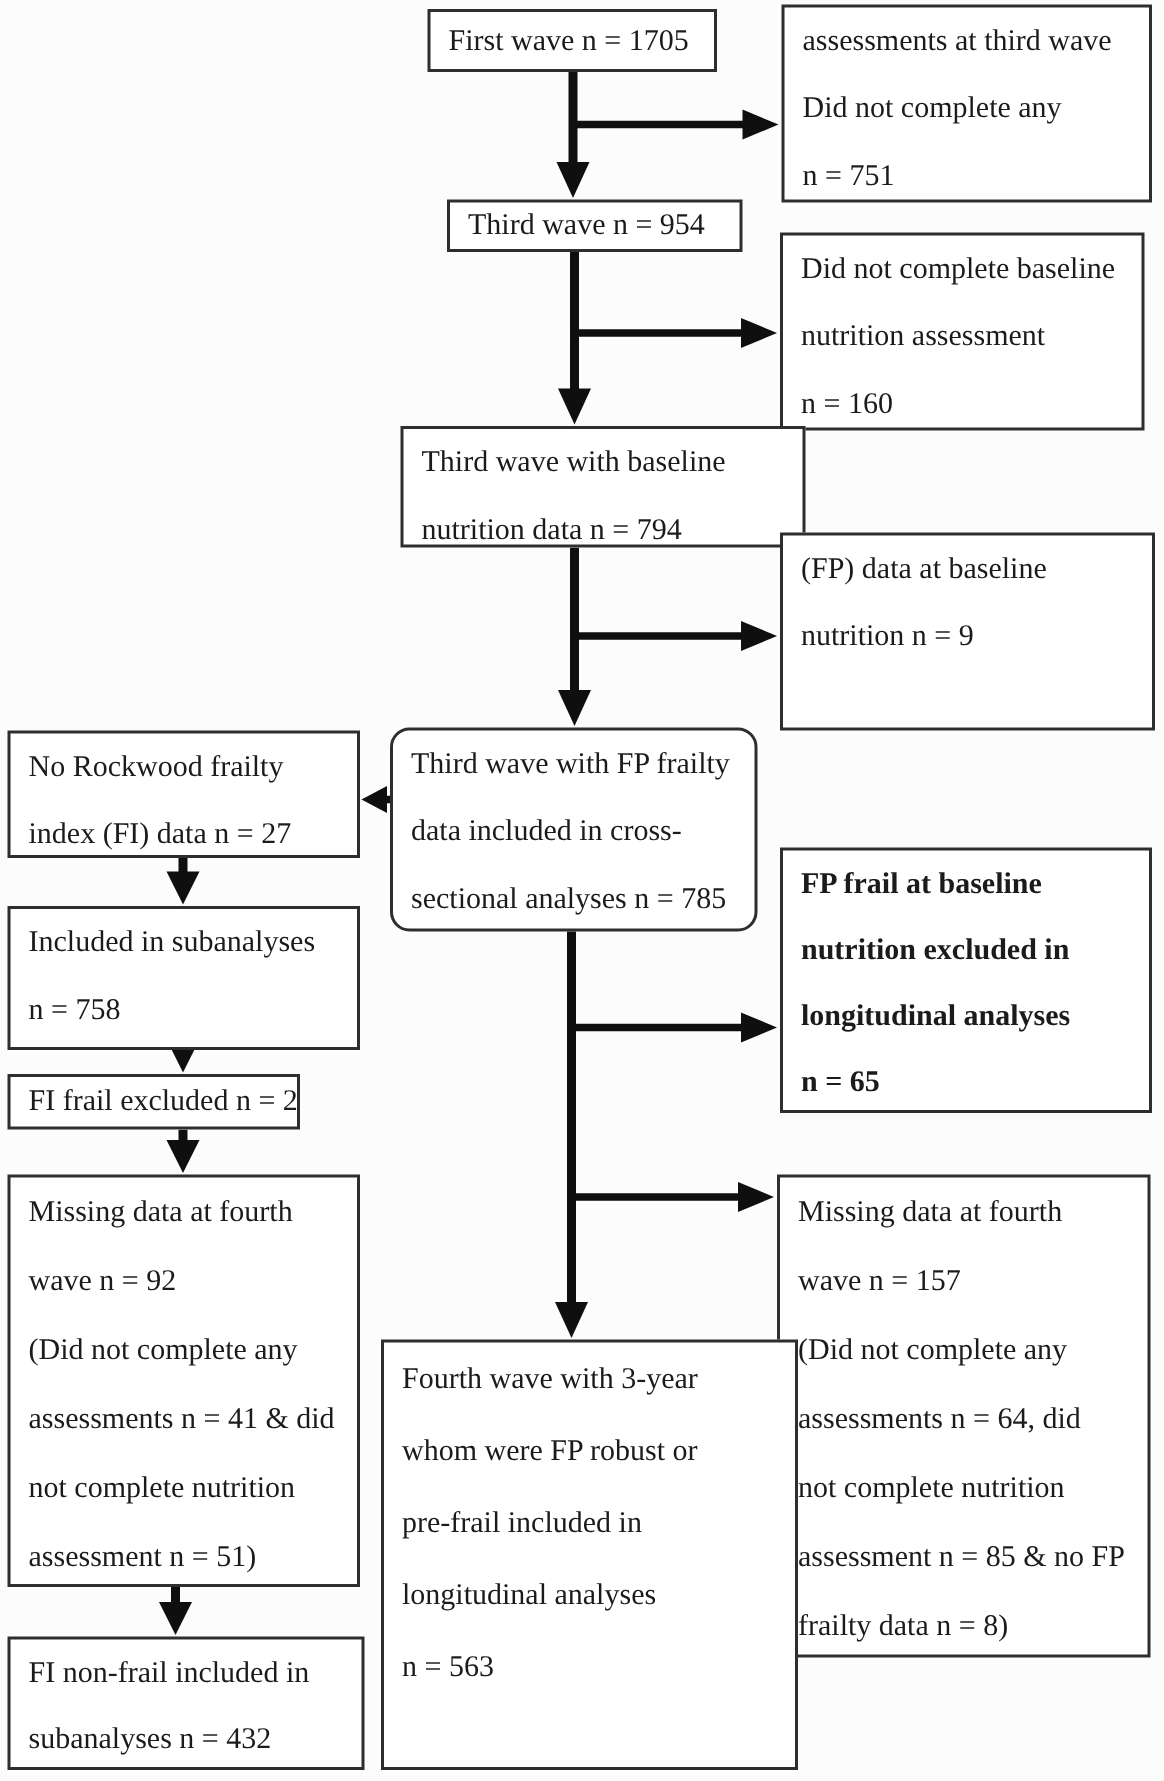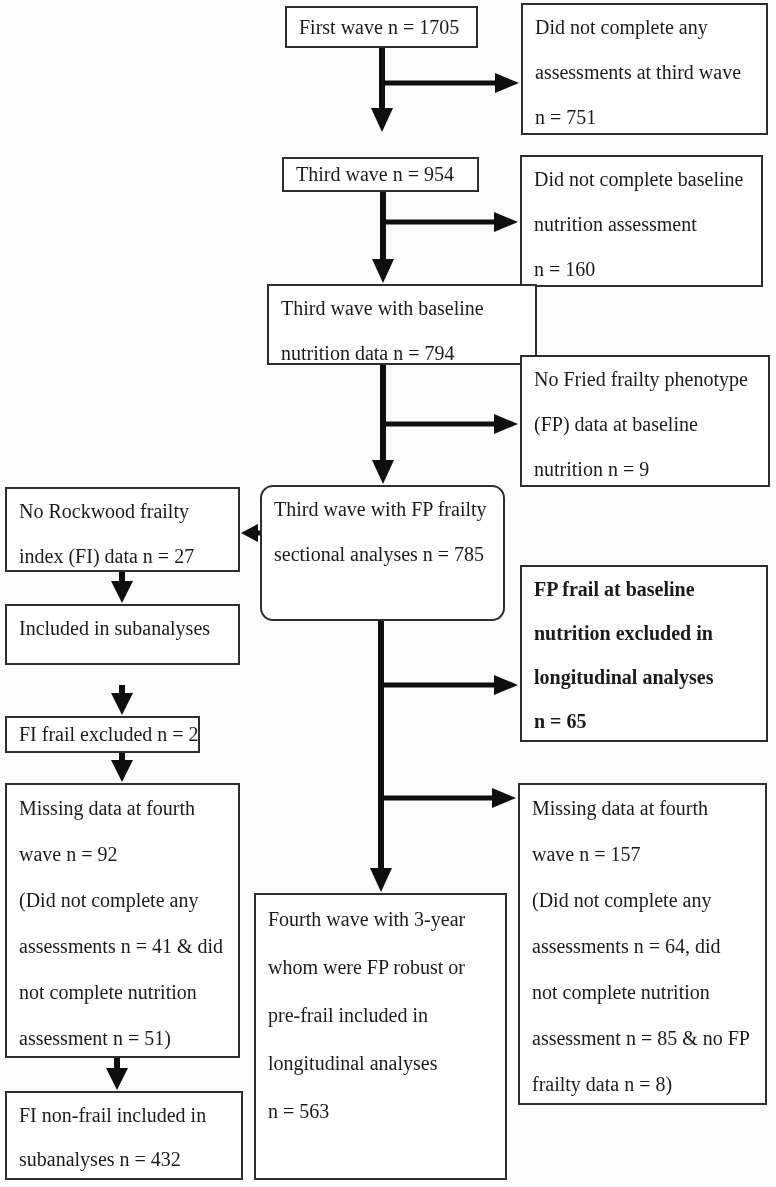--- a/index.html
+++ b/index.html
@@ -33,33 +33,33 @@
   .box .ln{white-space:nowrap;line-height:45px;}
   .single{display:flex;align-items:center;}
   .single .ln{line-height:normal;}
   .lh44 .ln{line-height:44px;}
   .lh46 .ln{line-height:46px;}
   .lh48 .ln{line-height:48px;}
 
   
   #b-first-wave        {left:285px;top:6px;   width:193px;height:42px;}
   #b-excl-third        {left:521px;top:3px;   width:247px;height:132px;}
-  #b-third-wave        {left:282px;top:133px; width:197px;height:35px;margin-top:24px;}
+  #b-third-wave        {left:298px;top:133px; width:197px;height:35px;}
   #b-excl-baseline     {left:520px;top:155px; width:243px;height:132px;}
   #b-third-baseline    {left:267px;top:284px; width:270px;height:81px;}
   #b-no-fried          {left:520px;top:355px; width:250px;height:132px;}
   #b-third-fp          {left:260px;top:485px; width:245px;height:136px;border-radius:13px;}
   #b-no-rockwood       {left:5px;  top:487px; width:235px;height:85px;}
-  #b-subanalyses       {left:5px;  top:604px; width:235px;height:61px;}
+  #b-subanalyses       {left:5px;  top:604px; width:235px;height:96px;}
   #b-fi-frail          {left:5px;  top:716px; width:195px;height:37px;}
   #b-missing-left      {left:5px;  top:783px; width:235px;height:275px;}
   #b-fi-nonfrail       {left:5px;  top:1091px;width:238px;height:89px;}
   #b-fp-frail          {left:520px;top:565px; width:248px;height:177px;font-weight:bold;}
   #b-missing-right     {left:518px;top:783px; width:249px;height:322px;}
-  #b-fourth-wave       {left:254px;top:893px; width:253px;height:287px;}
+  #b-fourth-wave       {left:254px;top:893px; width:278px;height:287px;}
 </style>
 </head>
 <body>
 
 <div class="stage">
 
   <svg class="wires" viewBox="0 0 776 1187" xmlns="http://www.w3.org/2000/svg">
 
     <path class="w wv" d="M382 48 V112"></path>
     <polygon class="head" points="371,108 393,108 382,132"></polygon>
@@ -94,48 +94,48 @@
     <polygon class="head" points="494,675 494,695 518,685"></polygon>
     <path class="w wh" d="M381 798 H494"></path>
     <polygon class="head" points="492,788 492,808 516,798"></polygon>
   </svg>
 
   <div class="box single" id="b-first-wave">
     <div class="ln">First wave n = 1705</div>
   </div>
 
   <div class="box" id="b-excl-third">
+    <div class="ln">assessments at third wave</div>
     <div class="ln">Did not complete any</div>
-    <div class="ln">assessments at third wave</div>
     <div class="ln">n = 751</div>
   </div>
 
   <div class="box single" id="b-third-wave">
     <div class="ln">Third wave n = 954</div>
   </div>
 
   <div class="box" id="b-excl-baseline">
     <div class="ln">Did not complete baseline</div>
     <div class="ln">nutrition assessment</div>
     <div class="ln">n = 160</div>
   </div>
 
   <div class="box" id="b-third-baseline">
     <div class="ln">Third wave with baseline</div>
     <div class="ln">nutrition data n = 794</div>
   </div>
 
   <div class="box" id="b-no-fried">
-    <div class="ln">No Fried frailty phenotype</div>
     <div class="ln">(FP) data at baseline</div>
     <div class="ln">nutrition n = 9</div>
   </div>
 
   <div class="box" id="b-third-fp">
     <div class="ln">Third wave with FP frailty</div>
+    <div class="ln">data included in cross-</div>
     <div class="ln">sectional analyses n = 785</div>
   </div>
 
   <div class="box" id="b-no-rockwood">
     <div class="ln">No Rockwood frailty</div>
     <div class="ln">index (FI) data n = 27</div>
   </div>
 
   <div class="box" id="b-subanalyses">
     <div class="ln">Included in subanalyses</div>

